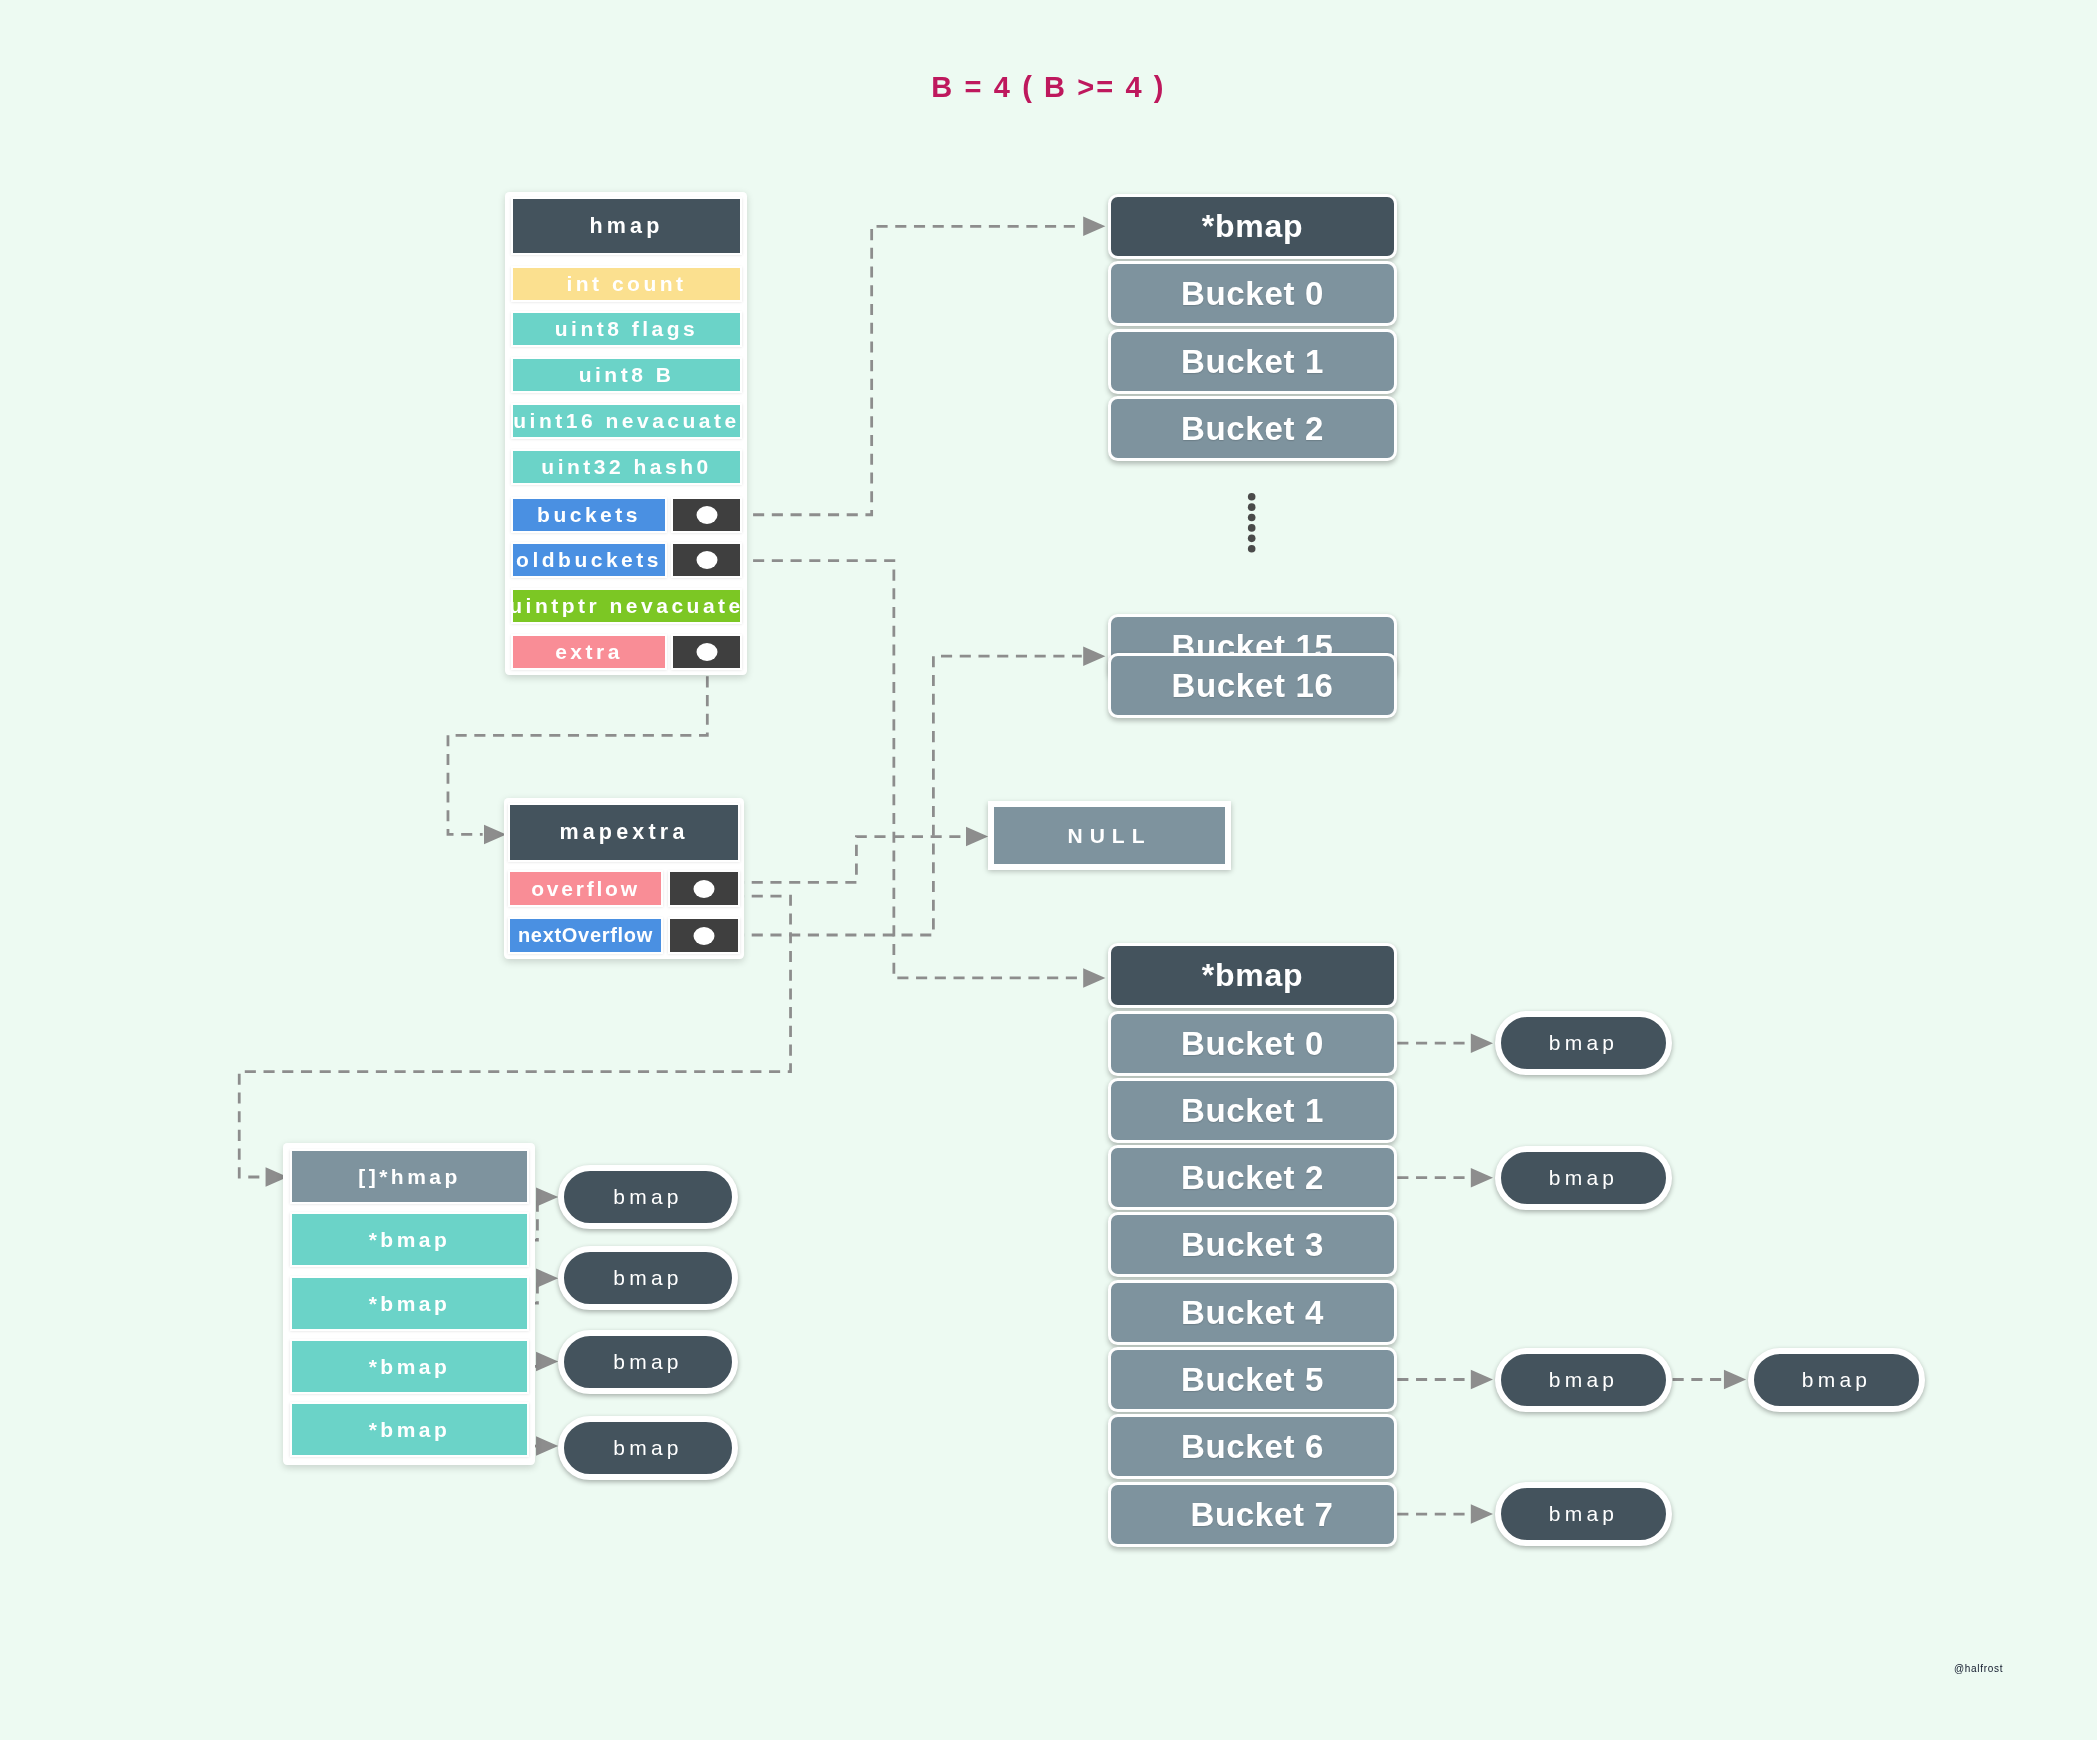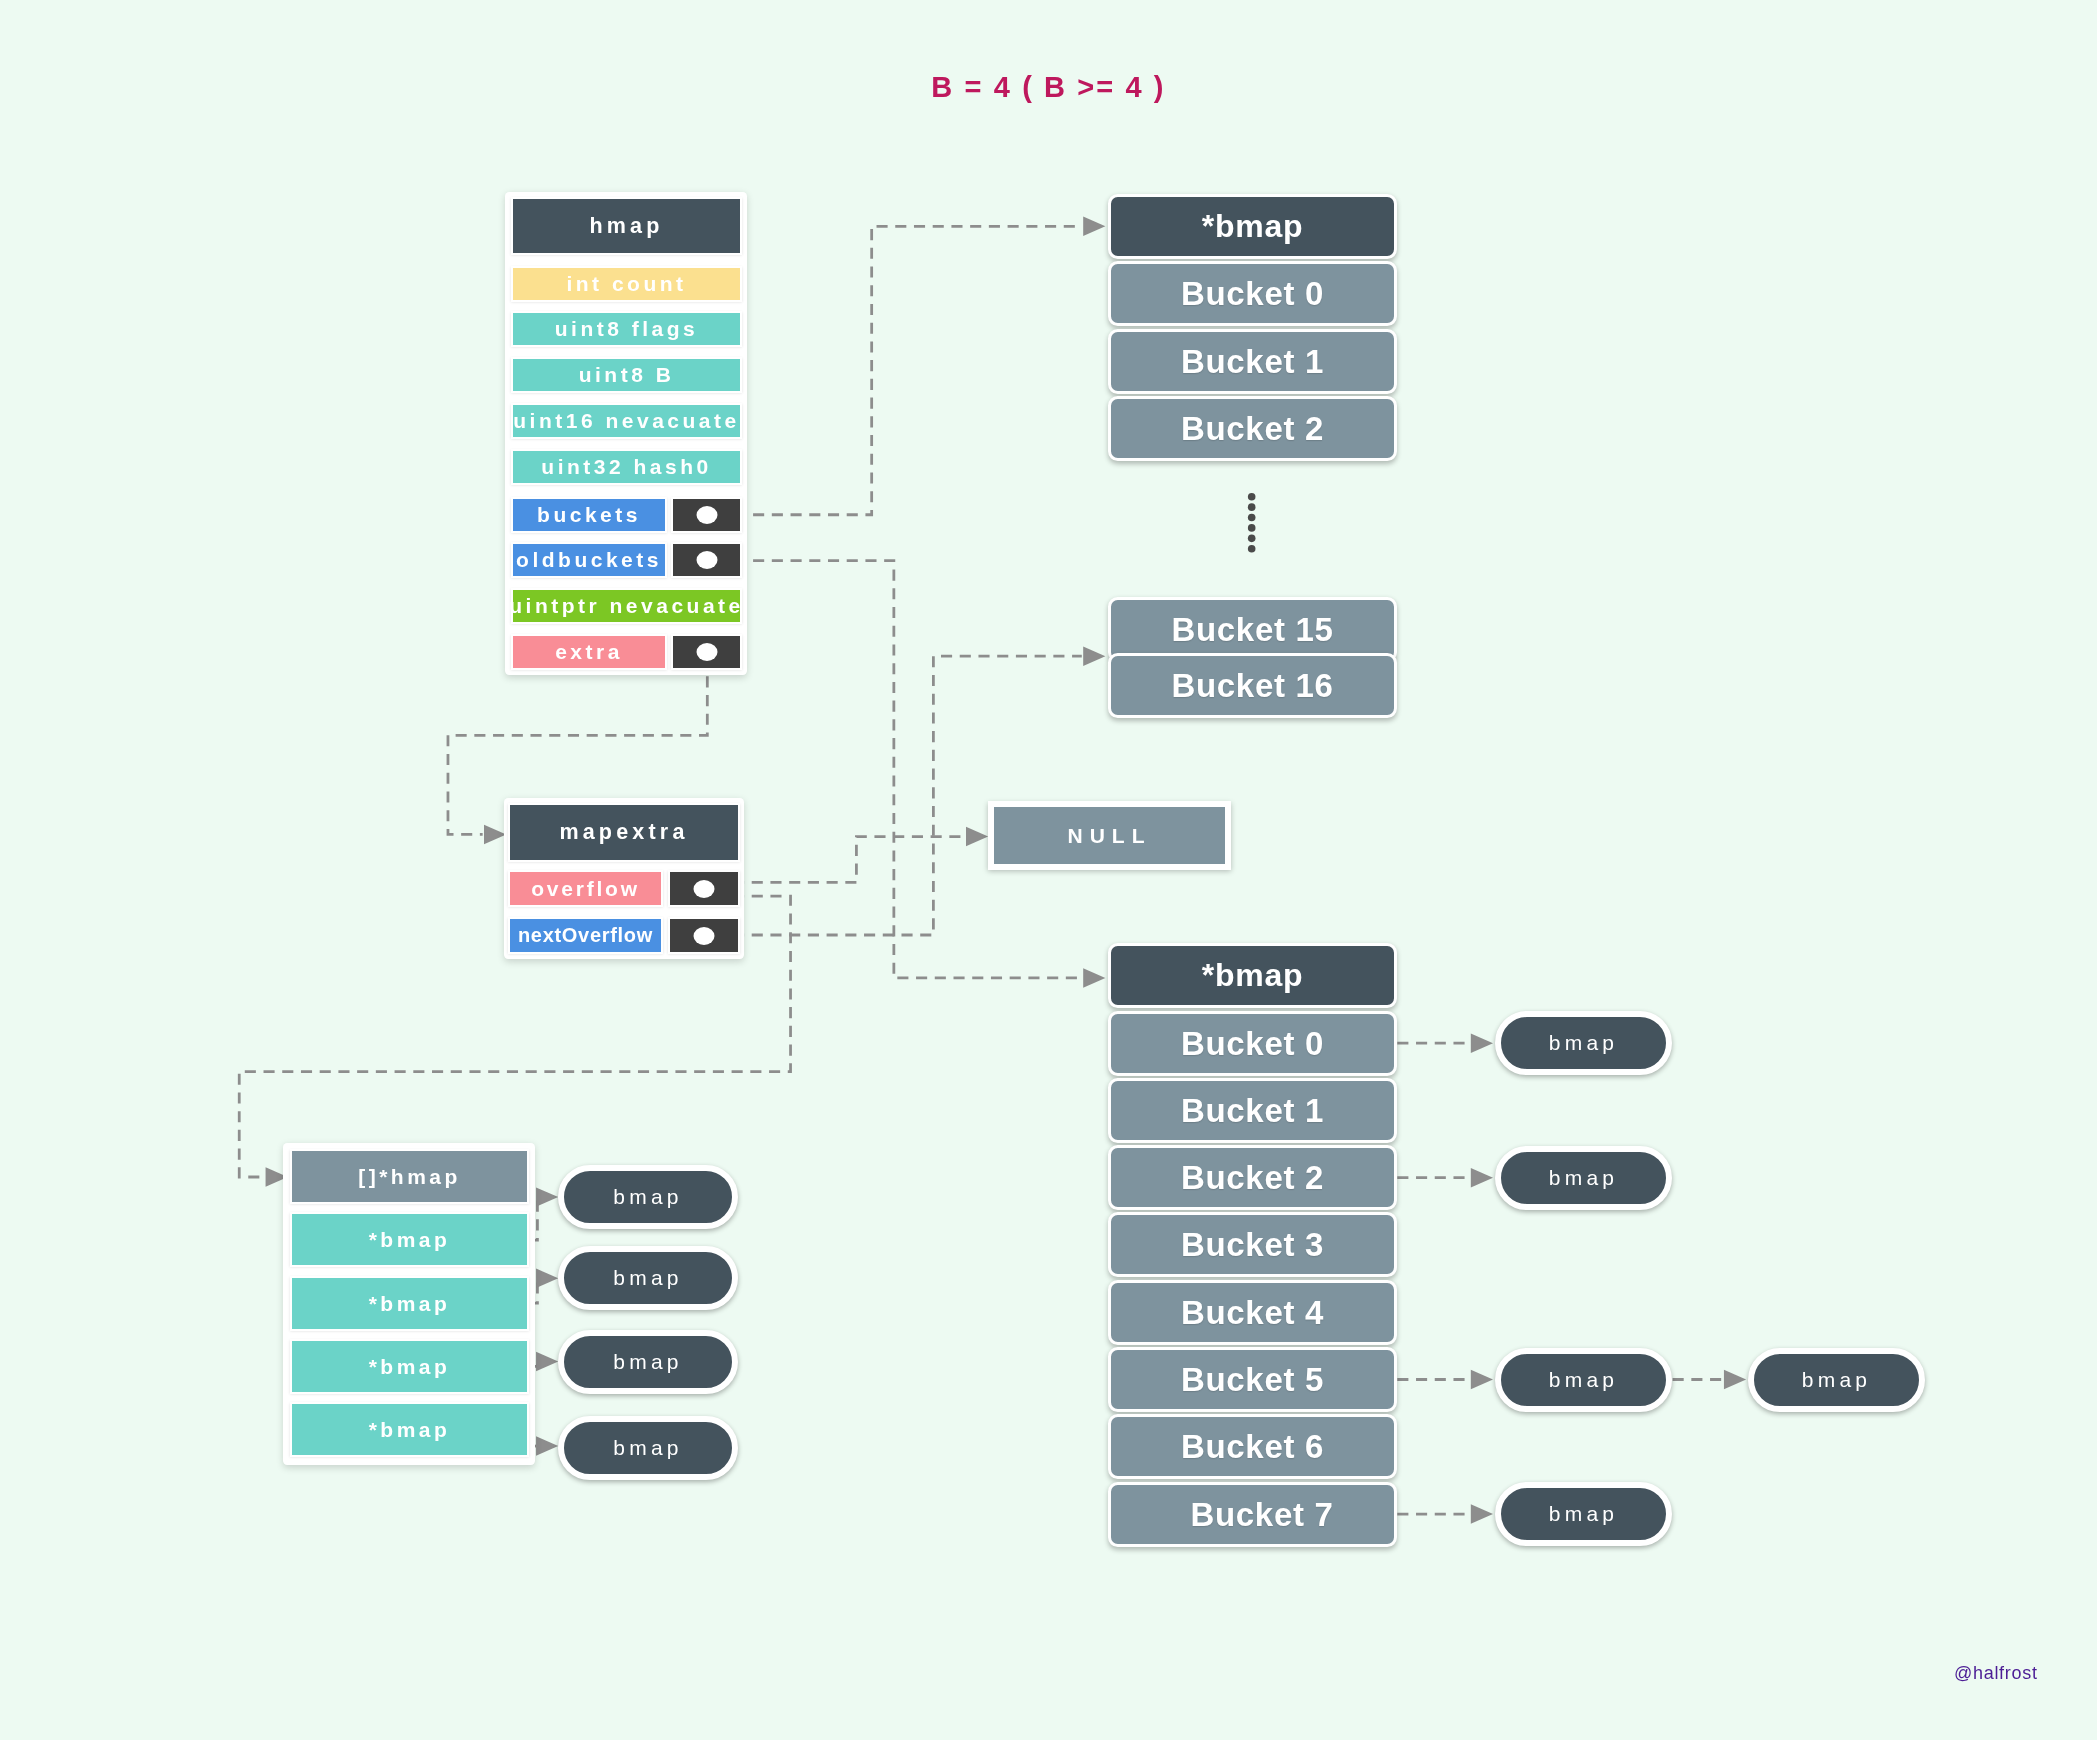--- a/index.html
+++ b/index.html
@@ -43,21 +43,21 @@
   .null-box{
     background:#7e939e;color:#ffffff;border:6.2px solid #ffffff;
     box-shadow:0 2.1px 5.5px rgba(0,0,0,0.25);
     font-size:21px;font-weight:600;letter-spacing:7px;
   }
   .gray-hdr{background:#7e939e;}
   .title{
     left:0;right:0;top:71px;text-align:center;
     font-size:29px;font-weight:bold;color:#be185d;letter-spacing:2.1px;
   }
-  .watermark{font-size:18px;color:#4c1d95;letter-spacing:0.7px;}
+  .watermark{font-size:10px;color:#0f172a;letter-spacing:0.7px;}
   svg.wires{position:absolute;left:0;top:0;pointer-events:none;}
 </style>
 </head>
 <body>
 
 <div class="abs title">B = 4 ( B &gt;= 4 )</div>
 
 <svg class="wires" width="2097" height="1741" viewBox="0 0 3024 2510">
   <g fill="none" stroke="#8d8d8d" stroke-width="4" stroke-dasharray="16 11">
     <polyline points="1032,742 1257,742 1257,326 1560,326"></polyline>
@@ -127,21 +127,21 @@
 
 <div class="abs center row f-pink" style="left:511px;top:634px;width:156px;height:36px;">extra</div>
 <div class="abs ptr-cell" style="left:671px;top:634px;width:71px;height:36px;">
   <span class="ptr-dot"></span>
 </div>
 
 <div class="abs center stack-hdr" style="left:1108px;top:194px;width:289px;height:65px;">*bmap</div>
 <div class="abs center bucket" style="left:1108px;top:261px;width:289px;height:65px;">Bucket 0</div>
 <div class="abs center bucket" style="left:1108px;top:329px;width:289px;height:65px;">Bucket 1</div>
 <div class="abs center bucket" style="left:1108px;top:396px;width:289px;height:65px;">Bucket 2</div>
-<div class="abs center bucket" style="left:1108px;top:597px;width:289px;height:65px;">Bucket 15</div>
+<div class="abs center bucket" style="left:1108px;top:614px;width:289px;height:65px;">Bucket 15</div>
 <div class="abs center bucket" style="left:1108px;top:653px;width:289px;height:65px;">Bucket 16</div>
 
 <div class="abs card" style="left:504px;top:798px;width:240px;height:161px;"></div>
 
 <div class="abs center row hdr-dark" style="left:508px;top:803px;width:232px;height:59px;font-size:21.5px;letter-spacing:4.2px;">mapextra</div>
 
 <div class="abs center row f-pink" style="left:508px;top:870px;width:155px;height:37px;letter-spacing:2.8px;">overflow</div>
 <div class="abs ptr-cell" style="left:668px;top:870px;width:72px;height:37px;">
   <span class="ptr-dot"></span>
 </div>

